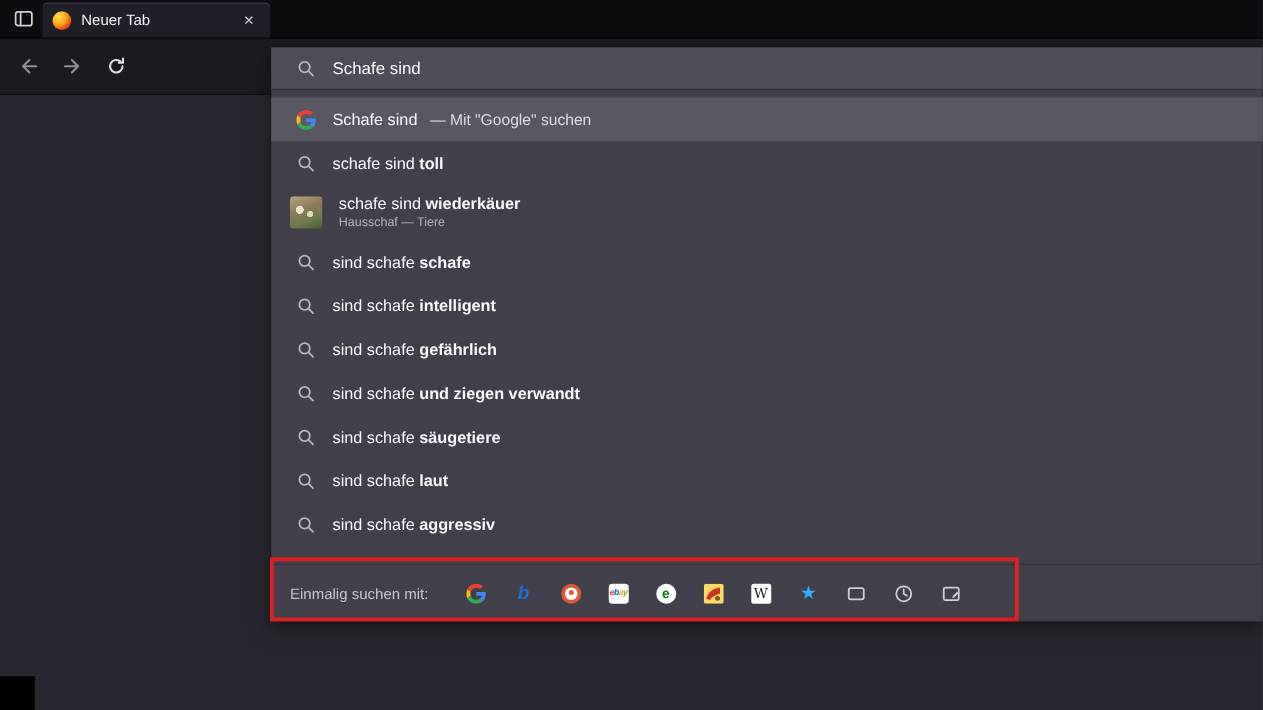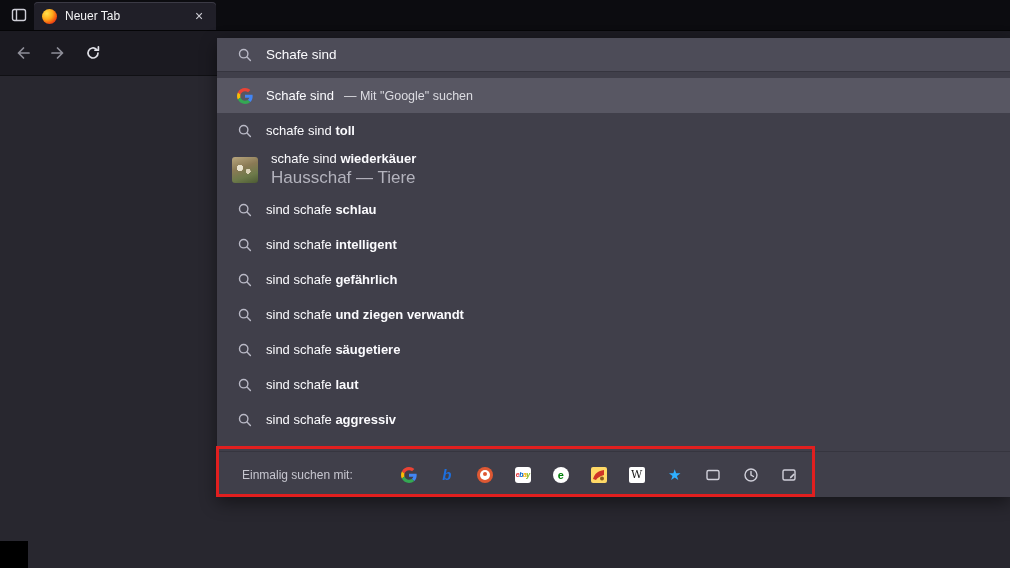--- a/index.html
+++ b/index.html
@@ -39,24 +39,24 @@
   .row.selected{background:#585763;}
   .icon16{width:16px;height:16px;display:flex;align-items:center;justify-content:center;flex:none;}
   .action{margin-left:10px;font-size:12.5px;color:#dcdce2;}
   .row.rich{height:44px;padding-left:15px;}
   .thumb{width:26px;height:26px;border-radius:3px;flex:none;
        background:
         radial-gradient(circle at 30% 42%, #e9e3cf 0 13%, rgba(0,0,0,0) 14%),
         radial-gradient(circle at 62% 55%, #ded5bb 0 11%, rgba(0,0,0,0) 12%),
         linear-gradient(160deg,#b9a77f 0%,#8a7a55 40%,#6d7a4a 70%,#4c5a33 100%);}
   .lines{display:flex;flex-direction:column;line-height:1.3;}
-  .sub{font-size:17px;color:#b3b3bd;}
+  .sub{font-size:10px;color:#b3b3bd;}
   
   .oneoff{position:absolute;left:0;right:0;bottom:0;height:46px;background:#403f4a;border-top:1px solid #36353f;
-       display:flex;align-items:center;padding-left:25px;box-sizing:border-box;gap:18px;}
+       display:flex;align-items:center;padding-left:15px;box-sizing:border-box;}
   .oneoff-label{font-size:12px;color:#c6c6cf;margin-right:24px;white-space:nowrap;}
   .oneoff-btns{display:flex;align-items:center;gap:10px;}
   .obtn{width:28px;height:28px;display:flex;align-items:center;justify-content:center;border-radius:4px;flex:none;}
   .bing-b{color:#1d6fde;font-weight:bold;font-style:italic;font-size:15px;line-height:1;}
   .ddg{width:16px;height:16px;border-radius:50%;background:#de5833;position:relative;}
   .ddg:before{content:"";position:absolute;left:3px;top:3px;width:10px;height:10px;border-radius:50%;background:#fff;}
   .ddg:after{content:"";position:absolute;left:6px;top:5px;width:4px;height:4px;border-radius:50%;background:#de5833;}
   .ebay{width:16px;height:16px;border-radius:3px;background:#fff;display:flex;align-items:center;justify-content:center;
        font-size:7px;font-weight:bold;font-style:italic;letter-spacing:-0.5px;}
   .ebay i{font-style:italic;}
@@ -152,21 +152,21 @@
       </span>
     </div>
 
     <div class="row">
       <span class="icon16">
         <svg width="14" height="14" viewBox="0 0 16 16">
             <circle cx="6.5" cy="6.5" r="4.8" fill="none" stroke="#b9b9c6" stroke-width="1.6"></circle>
             <line x1="10.3" y1="10.3" x2="14.2" y2="14.2" stroke="#b9b9c6" stroke-width="1.6" stroke-linecap="round"></line>
           </svg>
       </span>
-      <span class="t"><span>sind schafe </span><b>schlau</b></span>
+      <span class="t"><span>sind schafe </span><b>schafe</b></span>
     </div>
 
     <div class="row">
       <span class="icon16">
         <svg width="14" height="14" viewBox="0 0 16 16">
             <circle cx="6.5" cy="6.5" r="4.8" fill="none" stroke="#b9b9c6" stroke-width="1.6"></circle>
             <line x1="10.3" y1="10.3" x2="14.2" y2="14.2" stroke="#b9b9c6" stroke-width="1.6" stroke-linecap="round"></line>
           </svg>
       </span>
       <span class="t"><span>sind schafe </span><b>intelligent</b></span>

